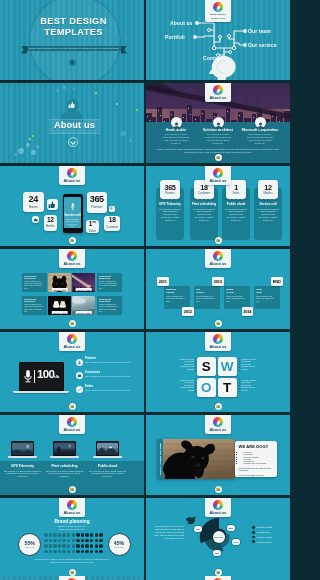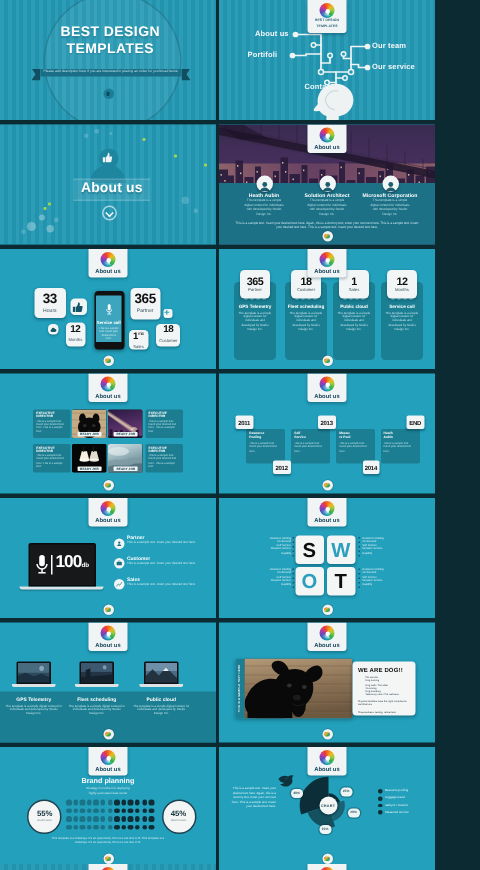--- a/index.html
+++ b/index.html
@@ -465,21 +465,21 @@
     <div class="pfoot">This is a sample text. Insert your desired text here. Again, this is a dummy text, enter your own text here. This is a sample text. Insert your desired text here. This is a sample text. Insert your desired text here.</div>
     <div class="nav-dot"></div>
   </div>
 
   <div class="slide c1 r3">
     <div class="badge">
       <span class="lg"></span>
       <b>About us</b>
     </div>
     <div class="tile" style="left:22.5px;top:25.5px;width:21.5px;height:20.5px">
-      <span class="v">33</span>
+      <span class="v">24</span>
       <span class="l">Hours</span>
     </div>
     <div class="tile small" style="left:46.5px;top:32.5px;width:11px;height:11.5px">
       <svg viewBox="0 0 18 18" width="7.5" height="7.5">
         <path d="M1.4 8.4 L5.4 8.4 L5.4 16.8 L1.4 16.8 Z" fill="#14556a"></path>
         <path d="M6.3 8.6 C7.8 7.9 9.0 6.3 9.4 4.4 L9.9 2.0 C10.05 1.3 10.8 1.0 11.4 1.4 C12.4 2.1 12.9 3.4 12.6 4.7 L12.0 7.3 L15.6 7.3 C16.5 7.3 17.1 8.1 16.9 9.0 L15.7 15.1 C15.55 16.1 14.7 16.8 13.7 16.8 L6.3 16.8 Z" fill="#14556a"></path>
       </svg>
     </div>
     <div class="tile small" style="left:31.5px;top:50px;width:7px;height:7px">
       <svg viewBox="0 0 16 12" width="5" height="4">

